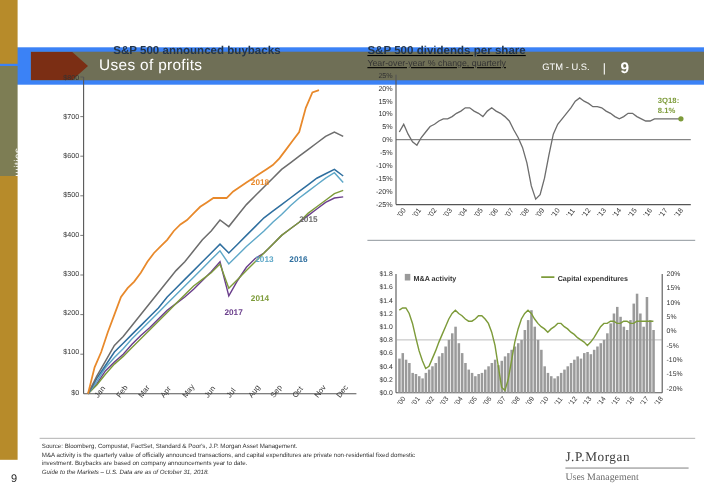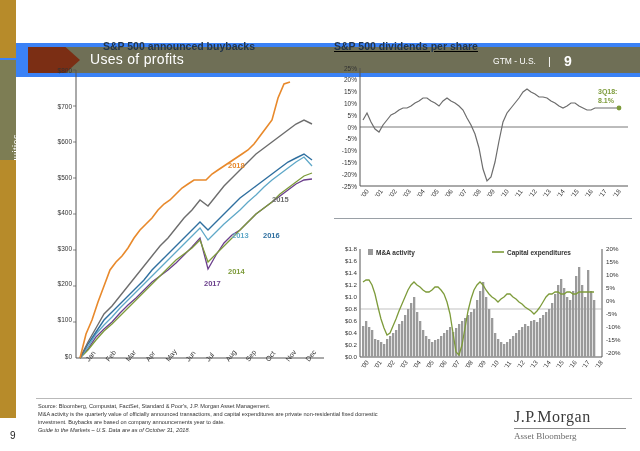--- a/index.html
+++ b/index.html
@@ -26,21 +26,21 @@
   .ptitle{font-size:10.5px;font-weight:bold;color:#23354a;}
   .psub{font-size:8px;color:#333;margin-top:1px;}
   .ul{height:1px;background:#9aa0a6;margin-top:2px;}
   .ticktext{font-size:6.5px;fill:#333;}
 
   
   .footrule{position:absolute;left:36px;top:398px;width:596px;height:1px;background:#b9b9b9;}
   .foot{position:absolute;left:38px;top:402px;font-size:5.6px;color:#333;line-height:1.45;width:420px;}
   .pagenum{position:absolute;left:10px;top:430px;font-size:10px;color:#222;}
   .jpm{position:absolute;right:14px;top:408px;text-align:left;}
-  .jpm .n{font-size:16px;color:#3b3b3b;letter-spacing:.5px;font-family:"Liberation Serif",serif;}
+  .jpm .n{font-size:12px;color:#3b3b3b;letter-spacing:.5px;font-family:"Liberation Serif",serif;}
   .jpm .a{font-size:9px;color:#6b6b6b;font-family:"Liberation Serif",serif;margin-top:1px;}
   .jpm .rule{width:112px;height:1px;background:#8c8c8c;margin:2px 0;}
 </style>
 </head>
 <body>
 
 <div class="page">
 
   <div class="header">
     <div class="hdr-bar"></div>
@@ -124,20 +124,21 @@
       <text x="240" y="140" fill="#6d6d6d">2015</text>
       <text x="231" y="176" fill="#2f6f9f">2016</text>
       <text x="200" y="176" fill="#5fa8c8">2013</text>
       <text x="196" y="212" fill="#7d9b3a">2014</text>
       <text x="172" y="224" fill="#6b3f8c">2017</text>
     </g>
   </svg>
 
   <div class="panel" style="left:334px;top:40px;width:298px;text-decoration:underline;">
     <div class="ptitle">S&amp;P 500 dividends per share</div>
+    <div class="psub">Year-over-year % change, quarterly</div>
   </div>
 
   <svg width="304" height="148" style="position:absolute;left:330px;top:62px">
     <line x1="30" y1="6" x2="30" y2="124" stroke="#555" stroke-width="1"></line>
     <line x1="30" y1="65" x2="298" y2="65" stroke="#555" stroke-width="0.8"></line>
     <line x1="30" y1="124" x2="298" y2="124" stroke="#555" stroke-width="1"></line>
     <g font-family="Liberation Sans, sans-serif" fill="#333" font-size="6.5">
       <text x="27" y="8.5" text-anchor="end">25%</text>
       <text x="27" y="20.3" text-anchor="end">20%</text>
       <text x="27" y="32.1" text-anchor="end">15%</text>
@@ -330,16 +331,16 @@
   <div class="foot">
     <div>Source: Bloomberg, Compustat, FactSet, Standard &amp; Poor's, J.P. Morgan Asset Management.</div>
     <div>M&amp;A activity is the quarterly value of officially announced transactions, and capital expenditures are private non-residential fixed domestic</div>
     <div>investment. Buybacks are based on company announcements year to date.</div>
     <div style="font-style:italic">Guide to the Markets – U.S. Data are as of October 31, 2018.</div>
   </div>
   <div class="pagenum">9</div>
   <div class="jpm">
     <div class="n">J.P.Morgan</div>
     <div class="rule"></div>
-    <div class="a">Asset Bloomberg</div>
+    <div class="a">Uses Management</div>
   </div>
 
 </div>
 
 </body></html>

